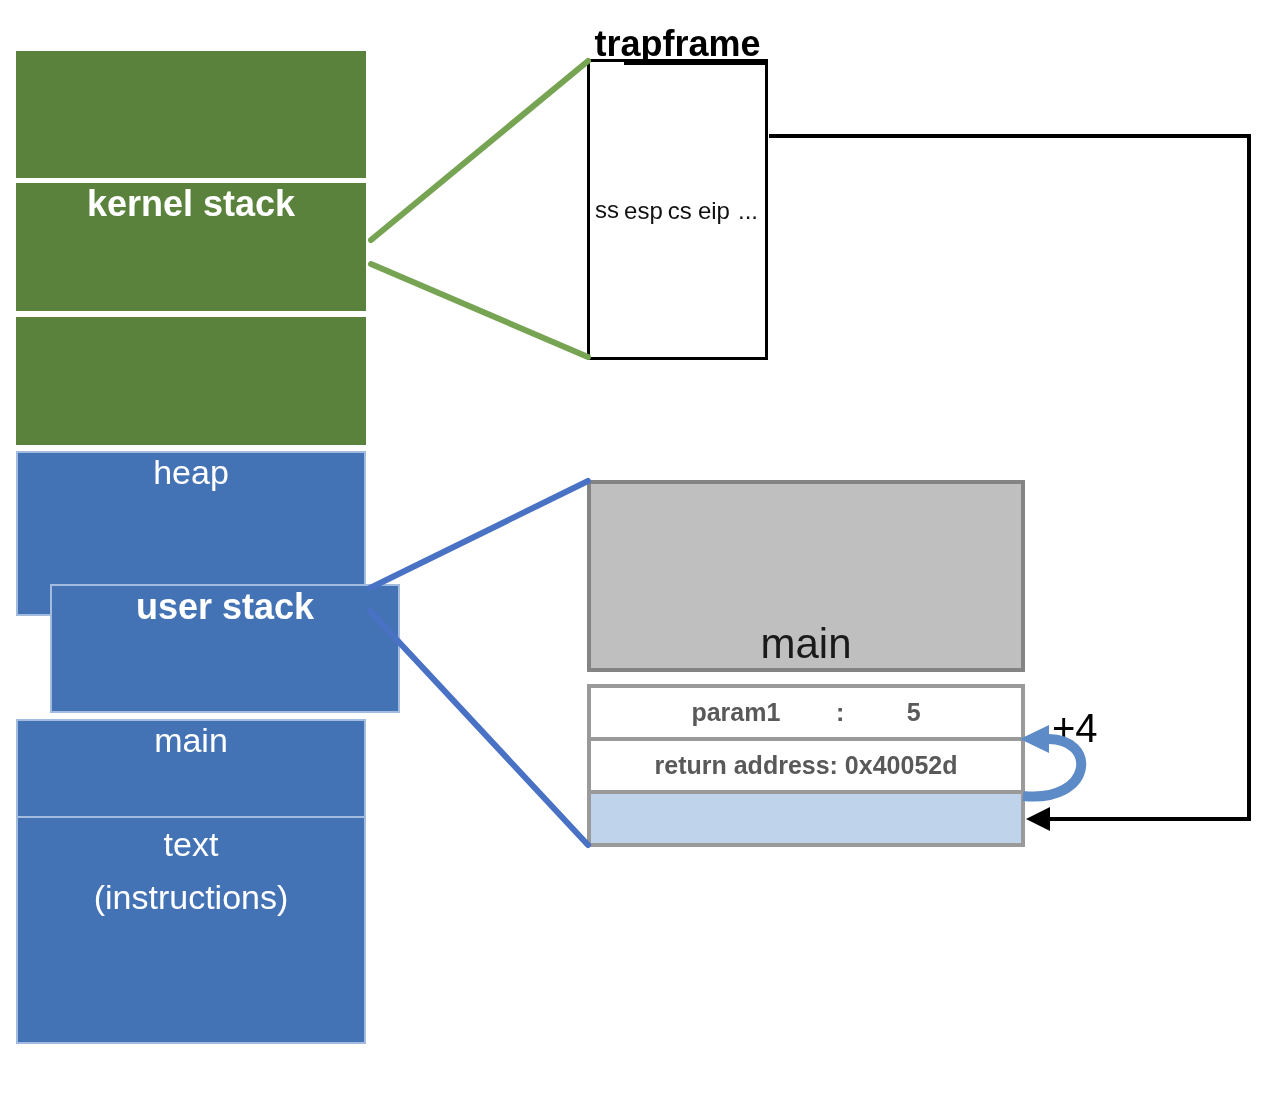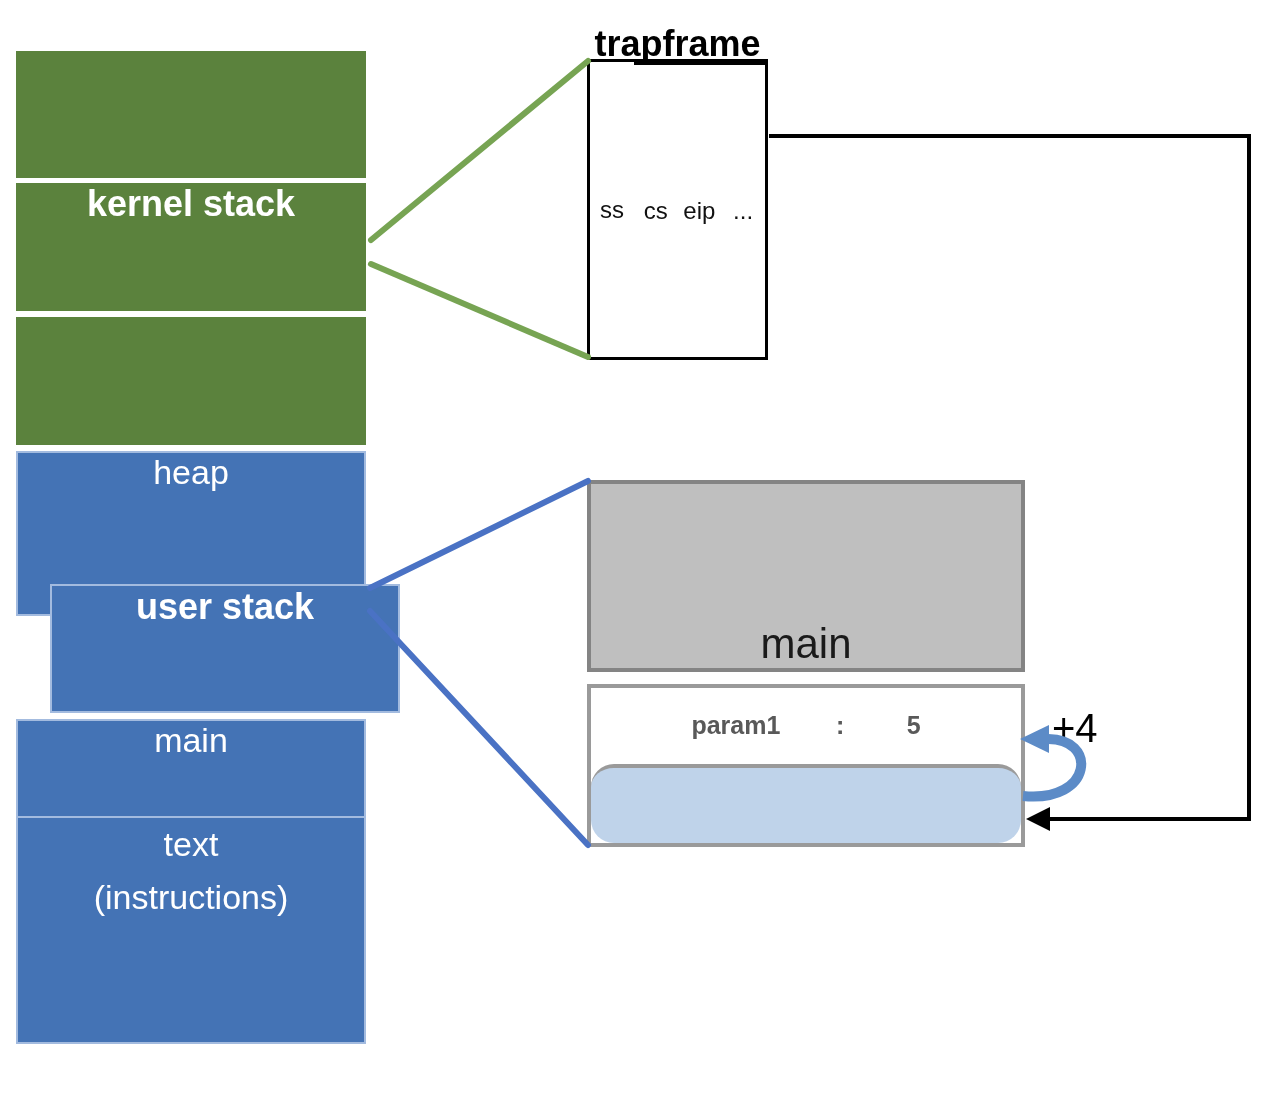--- a/index.html
+++ b/index.html
@@ -75,21 +75,20 @@
     background: #ffffff;
     border: 4px solid #9a9a9a;
     display: flex; flex-direction: column;
   }
   .fr-row {
     flex: 1;
     display: flex; align-items: center; justify-content: center;
     font-size: 25px; font-weight: 700; color: #595959;
     border-top: 4px solid #9a9a9a;
     white-space: pre;
-    border-radius: 23px;
   }
   .fr-row:first-child { border-top: none; }
   .fr-row.empty { background: #bfd3ea; }
 
   
   #plus4-label {
     position: absolute;
     left: 1052px; top: 706px;
     font-size: 40px; color: #000000;
   }
@@ -127,31 +126,33 @@
     </div>
     <div class="seg blue" id="seg-text">
       <span>text
 (instructions)</span>
     </div>
   </div>
 
   <div id="trapframe-title">trapframe</div>
   <div id="trapframe-table">
     <div class="tf-row">ss</div>
+    <div class="tf-row">esp</div>
     <div class="tf-row">cs</div>
     <div class="tf-row">eip</div>
     <div class="tf-row">...</div>
   </div>
 
   <div id="main-box">
     <span>main</span>
   </div>
 
   <div id="frame-table">
     <div class="fr-row">param1        :         5</div>
+    <div class="fr-row">return address: 0x40052d</div>
     <div class="fr-row empty"></div>
   </div>
 
   <div id="plus4-label">+4</div>
 
   <svg id="overlay" viewBox="0 0 1278 1104" xmlns="http://www.w3.org/2000/svg">
 
     <line x1="371" y1="240" x2="588" y2="61" stroke="#77a453" stroke-width="6" stroke-linecap="round"></line>
     <line x1="371" y1="264" x2="588" y2="357" stroke="#77a453" stroke-width="6" stroke-linecap="round"></line>
 

